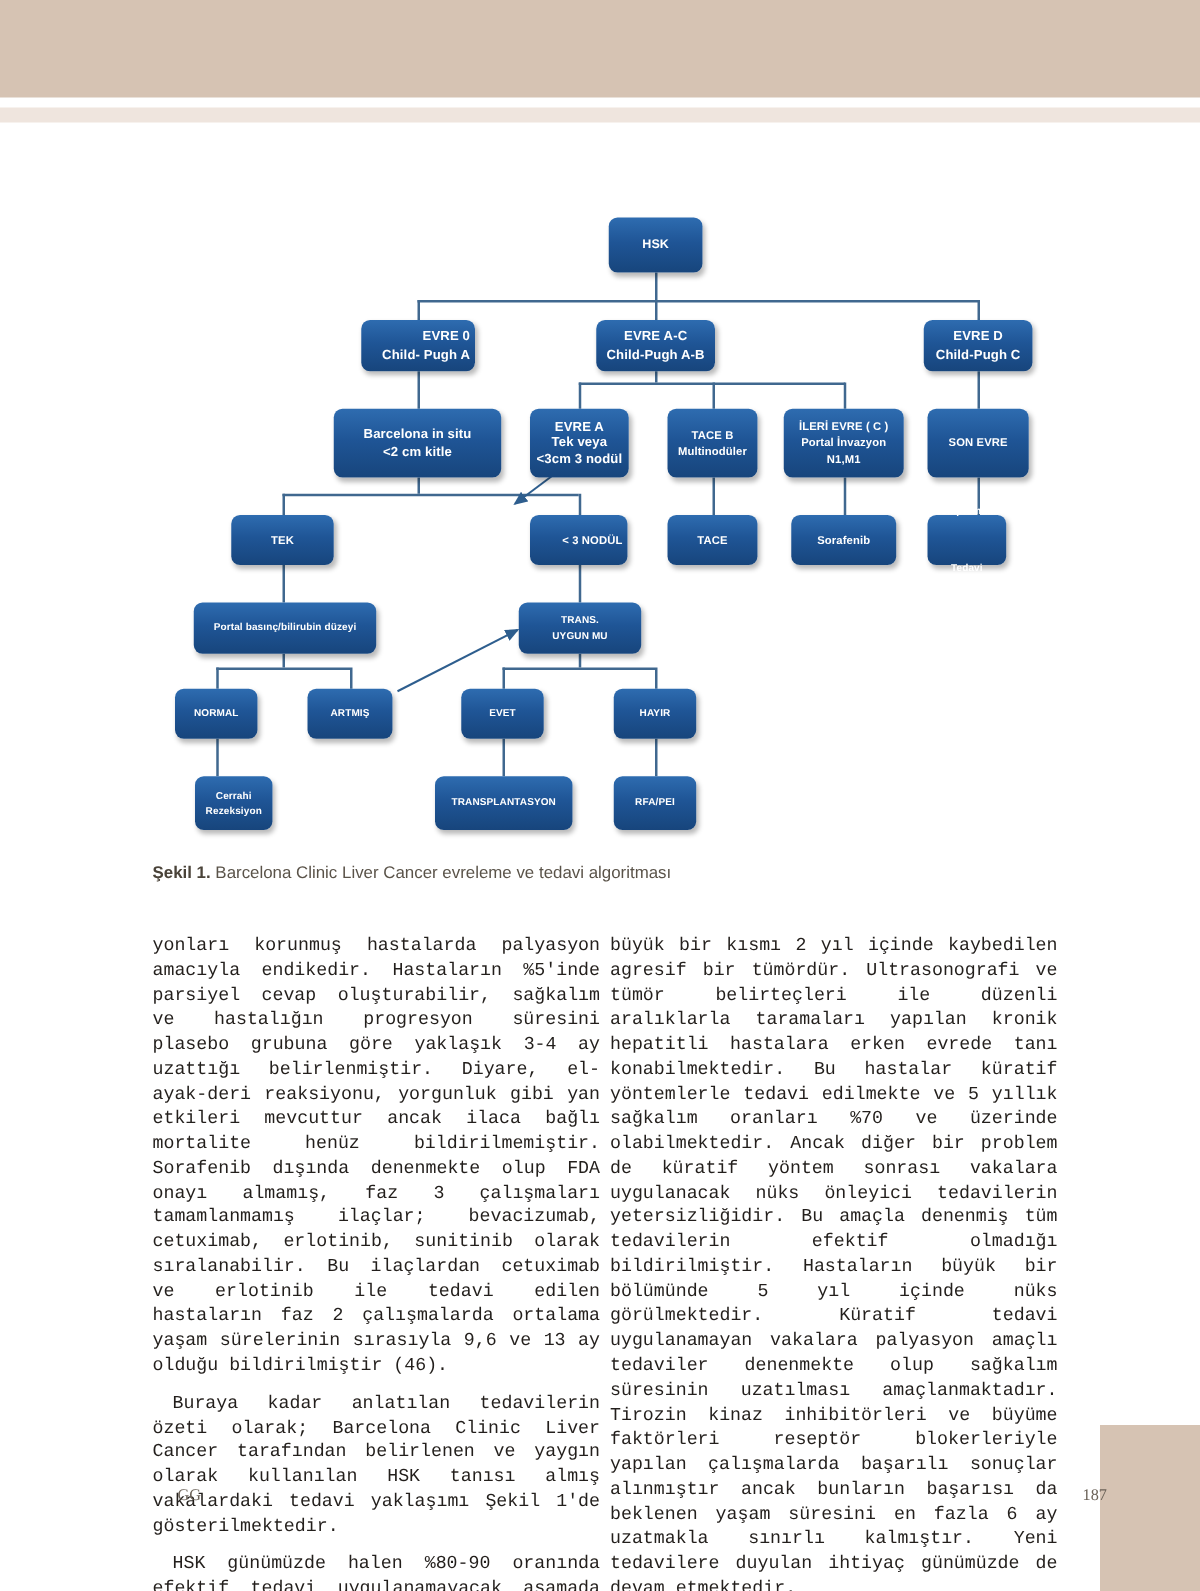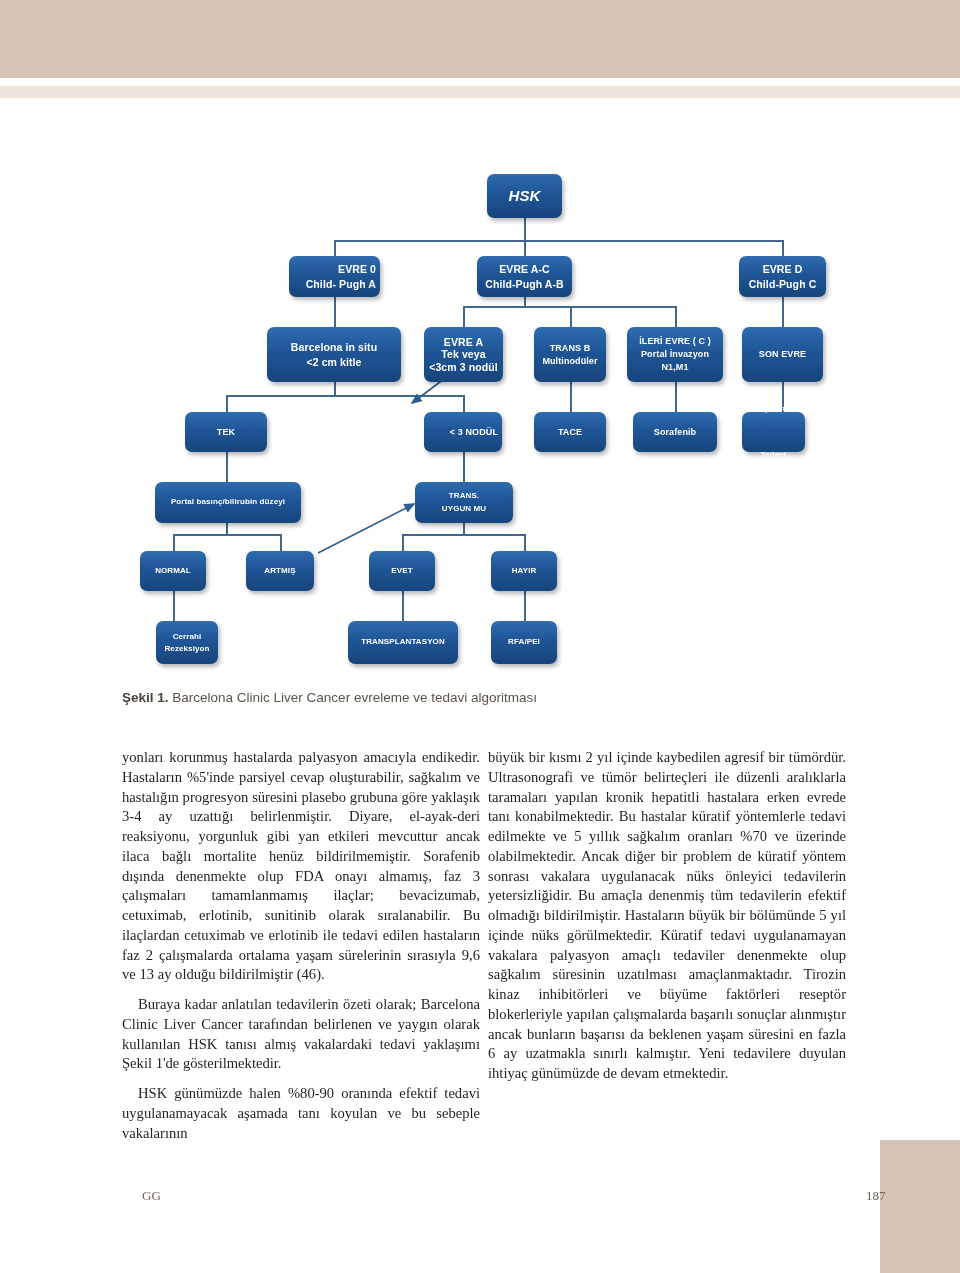--- a/index.html
+++ b/index.html
@@ -38,21 +38,21 @@
     font-weight:bold;
     display:flex;
     align-items:center;
     justify-content:center;
     text-align:center;
     line-height:1.35;
     box-shadow:2px 3px 4px rgba(0,0,0,0.28);
     letter-spacing:0.1px;
     padding:2px 4px;
   }
-  .node.lg{font-size:15px;font-style:italic;}
+  .node.lg{font-size:10px;}
   .node.md{font-size:10.5px;}
   .node.sm{font-size:9px;}
   .node.xs{font-size:8px;}
 
   .conn{
     position:absolute;
     background:#40688f;
   }
   .conn.v{width:1.5px;}
   .conn.h{height:1.5px;}
@@ -71,21 +71,21 @@
   
   .col{
     position:absolute;
     width:358px;
     font-family:"Liberation Serif", serif;
     font-size:14.6px;
     line-height:1.355;
     text-align:justify;
     color:#231f1c;
   }
-  .col p{margin:0 0 10px 0;}
+  .col p{margin:0 0 10px 0;font-family:Liberation Mono, monospace;}
   .col p.ind{text-indent:16px;}
   .col-left{left:122px;top:748px;}
   .col-right{left:488px;top:748px;}
 
   
   .foot{
     position:absolute;top:1188px;
     font-family:"Liberation Serif", serif;
     font-size:13px;color:#6b6258;margin-left:20px;
   }
@@ -181,21 +181,21 @@
     <span>&lt;2 cm kitle</span>
   </div>
 
   <div class="node md" style="left:424px;top:167px;width:79px;height:55px;flex-direction:column;line-height:1.18;">
     <span>EVRE A</span>
     <span>Tek veya</span>
     <span>&lt;3cm 3  nodül</span>
   </div>
 
   <div class="node sm" style="left:534px;top:167px;width:72px;height:55px;flex-direction:column;">
-    <span>TRANS B</span>
+    <span>TACE B</span>
     <span>Multinodüler</span>
   </div>
 
   <div class="node sm" style="left:627px;top:167px;width:96px;height:55px;flex-direction:column;line-height:1.45;">
     <span>İLERİ EVRE ( C )</span>
     <span>Portal İnvazyon</span>
     <span>N1,M1</span>
   </div>
 
   <div class="node sm" style="left:742px;top:167px;width:81px;height:55px;">

